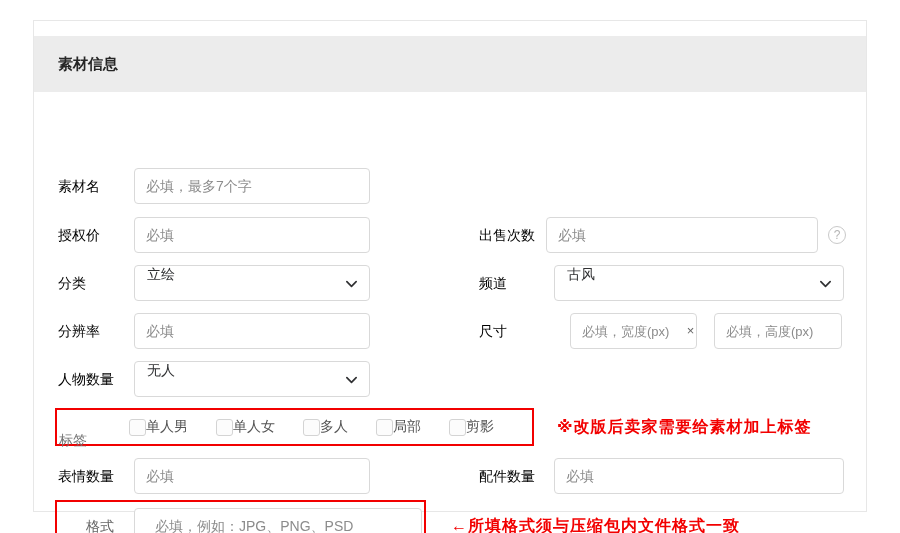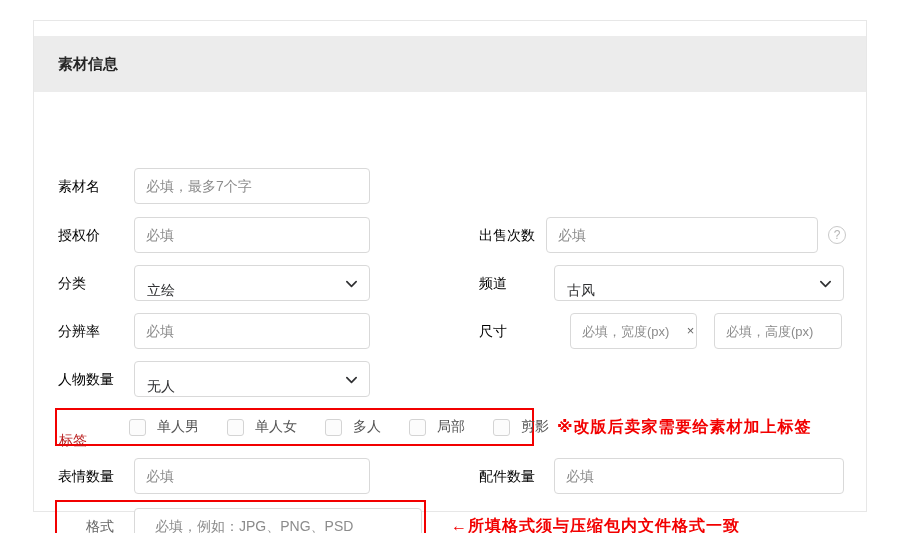--- a/index.html
+++ b/index.html
@@ -13,28 +13,28 @@
   .pos-label-left{left:24px;}
   .pos-label-right{left:445px;}
   .ipt{position:absolute;top:0;height:36px;box-sizing:border-box;border:1px solid #d9d9d9;border-radius:4px;background:#fff;padding:0 11px;font-size:14px;color:#333;font-family:inherit;outline:none;}
   .ipt::placeholder{color:#8c8c8c;opacity:1;}
   .pos-field-left{left:100px;width:236px;}
   .pos-field-right{left:520px;width:290px;}
   .ipt-sale{left:512px;width:272px;}
   .ipt-size-w{left:512px;width:127px;font-size:13px;margin-left:24px;}
   .ipt-size-h{left:680px;width:128px;font-size:13px;}
   .size-sep{position:absolute;left:639px;width:35px;top:0;line-height:36px;text-align:center;font-size:13px;color:#666;}
-  .select{position:absolute;top:0;height:36px;box-sizing:border-box;border:1px solid #d9d9d9;border-radius:4px;background:#fff;padding:0 30px 0 12px;display:flex;align-items:flex-end;cursor:pointer;}
+  .select{position:absolute;top:0;height:36px;box-sizing:border-box;border:1px solid #d9d9d9;border-radius:4px;background:#fff;padding:0 30px 0 12px;display:flex;align-items:flex-start;cursor:pointer;}
   .select-value{font-size:14px;color:#303133;}
   .chev{position:absolute;right:11px;top:12px;width:13px;height:12px;}
   .help{position:absolute;left:794px;top:9px;width:18px;height:18px;border:1px solid #c9c9c9;border-radius:50%;box-sizing:border-box;color:#b5b5b5;font-size:12px;line-height:16px;text-align:center;cursor:pointer;}
   .redbox-tags{position:absolute;left:21px;top:316px;width:479px;height:38px;border:2px solid var(--red);box-sizing:border-box;display:flex;align-items:center;padding-left:2px;}
-  .tags-label{font-size:14px;color:#b91c1c;width:70px;flex:0 0 70px;margin-top:28px;}
+  .tags-label{font-size:14px;color:#737373;width:70px;flex:0 0 70px;margin-top:28px;}
   .tags-items{display:flex;align-items:center;gap:28px;}
-  .tag-item{display:flex;align-items:center;gap:11px;cursor:pointer;}
+  .tag-item{display:flex;align-items:center;cursor:pointer;}
   .checkbox{width:17px;height:17px;border:1px solid #d4d4d4;border-radius:3px;background:#fcfcfc;box-sizing:border-box;}
   .tag-text{font-size:14px;color:#555;white-space:nowrap;}
   .red-note{position:absolute;font-size:16px;font-weight:bold;color:var(--red);letter-spacing:1px;white-space:nowrap;}
   .note-tags{left:523px;top:316px;line-height:38px;}
   .note-format{left:417px;top:408px;line-height:52px;}
   .redbox-format{position:absolute;left:21px;top:408px;width:371px;height:52px;border:2px solid var(--red);box-sizing:border-box;}
   .format-label{position:absolute;left:1px;top:0;line-height:48px;font-size:14px;color:#666;margin-left:28px;}
   .ipt-format{left:77px;top:6px;width:288px;padding-left:20px;}
   :root{--red:#f20000;}
 </style>

